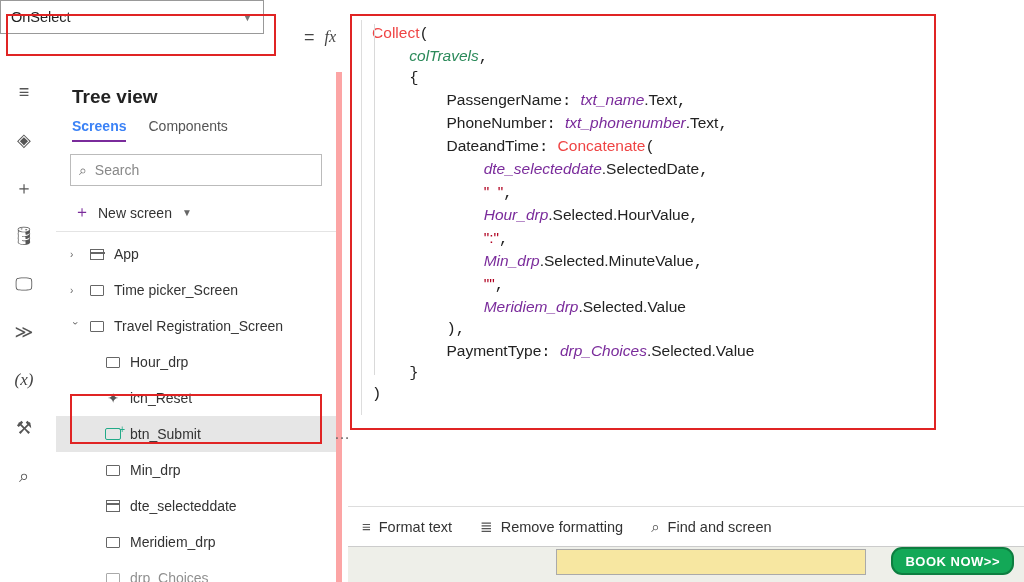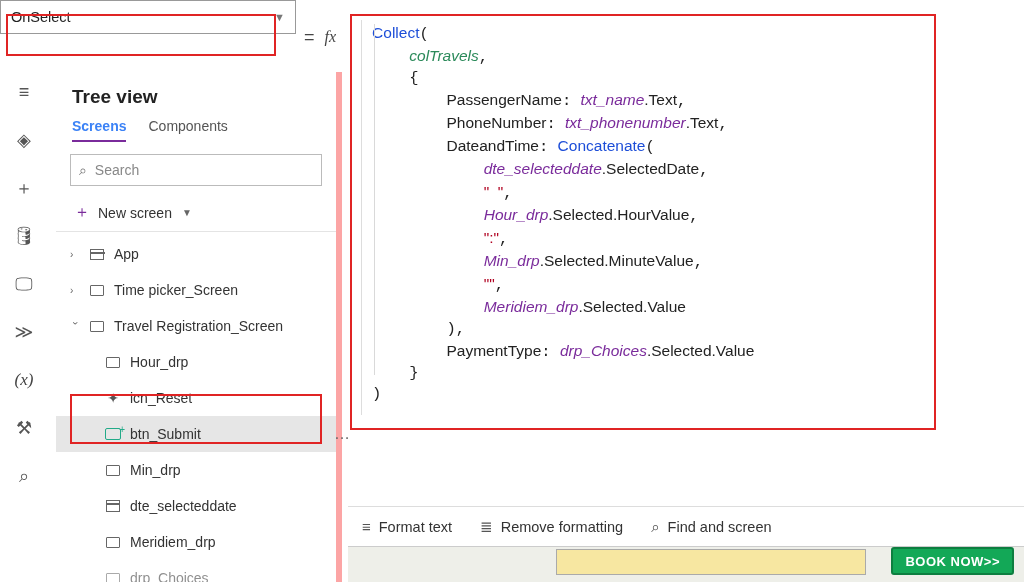--- a/index.html
+++ b/index.html
@@ -1,17 +1,17 @@
 <!DOCTYPE html>
 <html><head>
 <meta charset="utf-8">
 <style>
   * { box-sizing: border-box; margin: 0; padding: 0; font-family: "Segoe UI", sans-serif; }
   body { width: 1024px; height: 582px; background: #fff; overflow: hidden; position: relative; }
-  .prop-select { width: 296px; height: 34px; border: 1px solid #999; background: #fff; display: flex; align-items: center; justify-content: space-between; padding: 0 10px; font-size: 14.5px; color: #222; }
+  .prop-select { width: 264px; height: 34px; border: 1px solid #999; background: #fff; display: flex; align-items: center; justify-content: space-between; padding: 0 10px; font-size: 14.5px; color: #222; }
   .prop-select .chev { color: #777; font-size: 11px; }
   .red-box-prop { position: absolute; top: 14px; left: 6px; width: 270px; height: 42px; border: 2px solid #e02424; pointer-events: none; }
 
   
   .rail { position: absolute; top: 74px; left: 0; width: 48px; display: flex; flex-direction: column; align-items: center; gap: 28px; padding-top: 8px; }
   .rail .ic { width: 20px; height: 20px; display: flex; align-items: center; justify-content: center; color: #555; font-size: 18px; }
   .rail .ic.italic { font-style: italic; font-family: "Times New Roman", serif; font-size: 17px; color: #444; }
 
   
   .tree { position: absolute; top: 72px; left: 56px; width: 286px; bottom: 0; border-right: 6px solid #fca5a5; background: #fff; }
@@ -32,36 +32,36 @@
   .ti.selected::after { content: "\2026"; position: absolute; right: -14px; color: #666; font-size: 16px; }
   .red-box-item { position: absolute; top: 394px; left: 70px; width: 252px; height: 50px; border: 2px solid #e02424; pointer-events: none; }
 
   
   .formula-wrap { position: absolute; top: 20px; left: 292px; right: 10px; display: flex; align-items: flex-start; }
   .eq-fx { display: flex; align-items: center; gap: 10px; height: 34px; padding: 0 10px 0 12px; font-size: 18px; color: #444; }
   .eq-fx .fx { font-style: italic; font-family: "Times New Roman", serif; font-size: 16px; }
   .code-box { flex: 1; border-left: 1px solid #ddd; padding: 2px 8px 10px 10px; min-height: 380px; position: relative; }
   .code-box .guide { position: absolute; left: 12px; top: 4px; bottom: 40px; width: 1px; background: #d9d9d9; }
   pre.code { font-family: Consolas, "Courier New", monospace; font-size: 15.5px; line-height: 21px; color: #222; white-space: pre; }
-  .fn { color: #1d4ed8; }
+  .fn { color: #ef4444; }
   .var { color: #2b8a5a; font-style: italic; margin-top: 32px; }
   .obj { color: #7a2b9b; font-style: italic; }
   .prop { color: #222; }
   .str { color: #b00020; }
   .red-box-code { position: absolute; top: 14px; left: 350px; width: 586px; height: 416px; border: 2px solid #e02424; pointer-events: none; }
 
   
   .bottom-bar { position: absolute; left: 348px; right: 0; top: 506px; height: 40px; border-top: 1px solid #ddd; display: flex; align-items: center; gap: 28px; padding-left: 14px; font-size: 14.5px; color: #333; background: #fff; }
   .bottom-bar .bb { display: flex; align-items: center; gap: 8px; cursor: pointer; }
   .bb .ic2 { color: #555; font-size: 15px; }
 
   
   .canvas-sliver { position: absolute; left: 348px; right: 0; top: 546px; height: 36px; background: #eeefe9; border-top: 1px solid #ccc; overflow: hidden; }
   .canvas-sliver .yellowbox { position: absolute; left: 208px; top: 2px; width: 310px; height: 26px; background: #f7e7a1; border: 1px solid #aaa; }
-  .canvas-sliver .bookbtn { position: absolute; right: 10px; top: 0; height: 28px; padding: 0 12px; background: #13a857; color: #fff; border: 2px solid #0d7e40; font-weight: 700; font-size: 13px; letter-spacing: .5px; border-radius: 3px; display: flex; align-items: center; }
+  .canvas-sliver .bookbtn { position: absolute; right: 10px; top: 0; height: 28px; padding: 0 12px; background: #13a857; color: #fff; border: 2px solid #0d7e40; font-weight: 700; font-size: 13px; letter-spacing: .5px; border-radius: 11px; display: flex; align-items: center; }
 
   
   .scr-ic { width: 14px; height: 11px; border: 1.5px solid #666; border-radius: 1px; display: inline-block; }
   .app-ic { width: 14px; height: 11px; border: 1.5px solid #666; display: inline-block; position: relative; }
   .app-ic::after { content: ""; position: absolute; top: 2.5px; left: -1.5px; right: -1.5px; height: 1.5px; background: #666; }
   .cal-ic { width: 14px; height: 12px; border: 1.5px solid #666; display: inline-block; position: relative; }
   .cal-ic::before { content: ""; position: absolute; top: 2px; left: 0; right: 0; height: 1.5px; background: #666; }
   .btn-ic { width: 16px; height: 12px; border: 1.5px solid #2a8; border-radius: 2px; display: inline-block; position: relative; }
   .btn-ic::after { content: "+"; position: absolute; top: -5px; right: -5px; font-size: 10px; color: #2a8; }
 </style>

